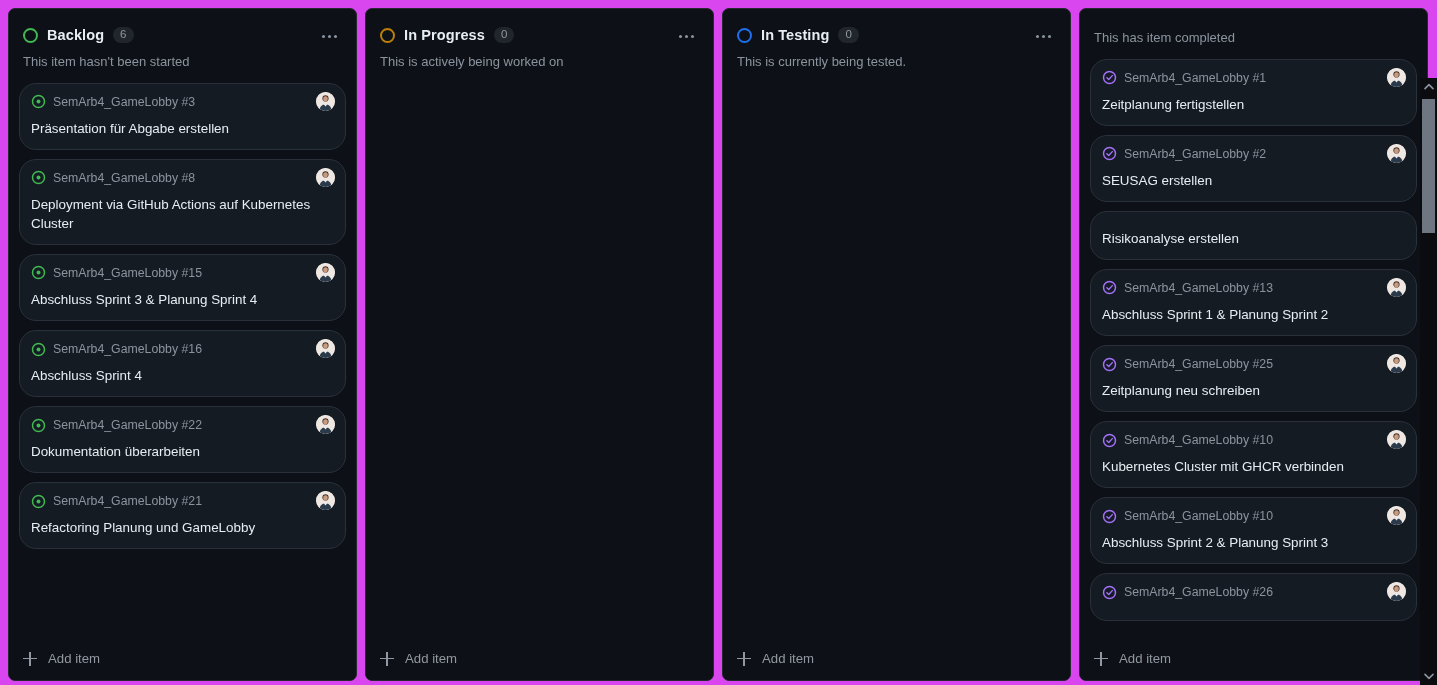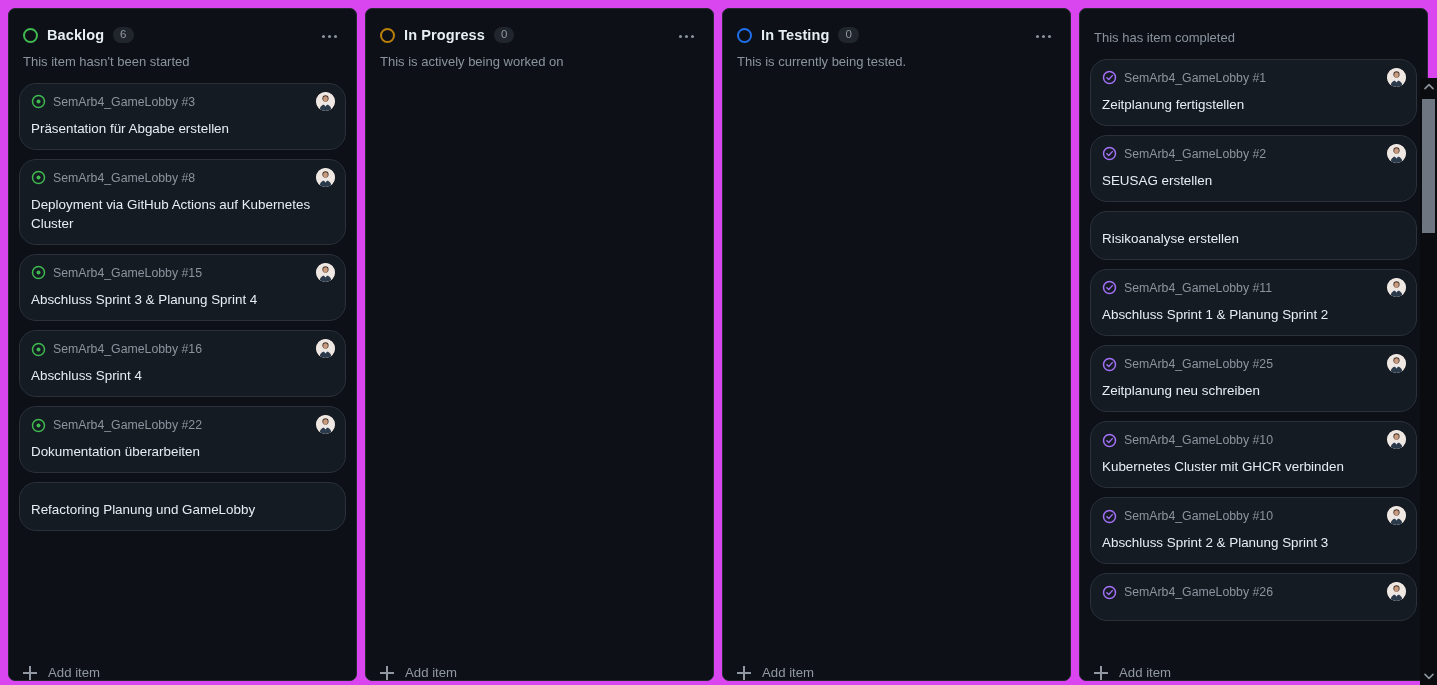--- a/index.html
+++ b/index.html
@@ -161,21 +161,21 @@
     color: #e6edf3;
     line-height: 1.42;
     padding-right: 4px;
   }
 
   
   .col-footer {
     flex: 0 0 auto;
     height: 44px;
     display: flex;
-    align-items: flex-end;
+    align-items: center;
     padding: 0 14px;
     background: #0d1117;
     border-top: 1px solid transparent;
     cursor: pointer;
   }
   .plus-icon {
     width: 14px;
     height: 14px;
     position: relative;
     margin-right: 11px;
@@ -330,20 +330,34 @@
     <circle cx="9.5" cy="9.5" r="9.5" fill="#efe7e2"></circle>
     <circle cx="9.5" cy="6.4" r="3.1" fill="#43312a"></circle>
     <ellipse cx="9.5" cy="6.9" rx="2.3" ry="2.6" fill="#c99b7e"></ellipse>
     <path d="M3.2 19 C3.8 13.8 7 12.2 9.5 12.2 C12 12.2 15.2 13.8 15.8 19 Z" fill="#2b3a4a"></path>
     <path d="M7.6 12.3 L9.5 14.4 L11.4 12.3 L11.4 11.4 L7.6 11.4 Z" fill="#e8e8ea"></path>
   </svg></div>
             </div>
             <div class="card-title">Dokumentation überarbeiten</div>
           </div>
           <div class="card">
+            <div class="card-top">
+              <svg class="issue-icon" viewBox="0 0 16 16" width="15" height="15">
+    <circle cx="8" cy="8" r="6.4" fill="none" stroke="#3fb950" stroke-width="1.6"></circle>
+    <circle cx="8" cy="8" r="2.1" fill="#3fb950"></circle>
+  </svg>
+              <span class="card-ref">SemArb4_GameLobby #21</span>
+              <div class="avatar"><svg viewBox="0 0 19 19" width="19" height="19">
+    <circle cx="9.5" cy="9.5" r="9.5" fill="#efe7e2"></circle>
+    <circle cx="9.5" cy="6.4" r="3.1" fill="#43312a"></circle>
+    <ellipse cx="9.5" cy="6.9" rx="2.3" ry="2.6" fill="#c99b7e"></ellipse>
+    <path d="M3.2 19 C3.8 13.8 7 12.2 9.5 12.2 C12 12.2 15.2 13.8 15.8 19 Z" fill="#2b3a4a"></path>
+    <path d="M7.6 12.3 L9.5 14.4 L11.4 12.3 L11.4 11.4 L7.6 11.4 Z" fill="#e8e8ea"></path>
+  </svg></div>
+            </div>
             <div class="card-title">Refactoring Planung und GameLobby</div>
           </div>
         </div>
       </div>
       <div class="col-footer">
         <span class="plus-icon"></span>
         <span class="add-label">Add item</span>
       </div>
     </div>
     <div class="column">
@@ -432,21 +446,21 @@
           </div>
           <div class="card">
             <div class="card-title">Risikoanalyse erstellen</div>
           </div>
           <div class="card">
             <div class="card-top">
               <svg class="issue-icon" viewBox="0 0 16 16" width="15" height="15">
     <circle cx="8" cy="8" r="6.4" fill="none" stroke="#a371f7" stroke-width="1.6"></circle>
     <path d="M5.2 8.2 L7.2 10.2 L11 6" fill="none" stroke="#a371f7" stroke-width="1.5" stroke-linecap="round" stroke-linejoin="round"></path>
   </svg>
-              <span class="card-ref">SemArb4_GameLobby #11</span>
+              <span class="card-ref">SemArb4_GameLobby #13</span>
               <div class="avatar"><svg viewBox="0 0 19 19" width="19" height="19">
     <circle cx="9.5" cy="9.5" r="9.5" fill="#efe7e2"></circle>
     <circle cx="9.5" cy="6.4" r="3.1" fill="#43312a"></circle>
     <ellipse cx="9.5" cy="6.9" rx="2.3" ry="2.6" fill="#c99b7e"></ellipse>
     <path d="M3.2 19 C3.8 13.8 7 12.2 9.5 12.2 C12 12.2 15.2 13.8 15.8 19 Z" fill="#2b3a4a"></path>
     <path d="M7.6 12.3 L9.5 14.4 L11.4 12.3 L11.4 11.4 L7.6 11.4 Z" fill="#e8e8ea"></path>
   </svg></div>
             </div>
             <div class="card-title">Abschluss Sprint 1 &amp; Planung Sprint 2</div>
           </div>

